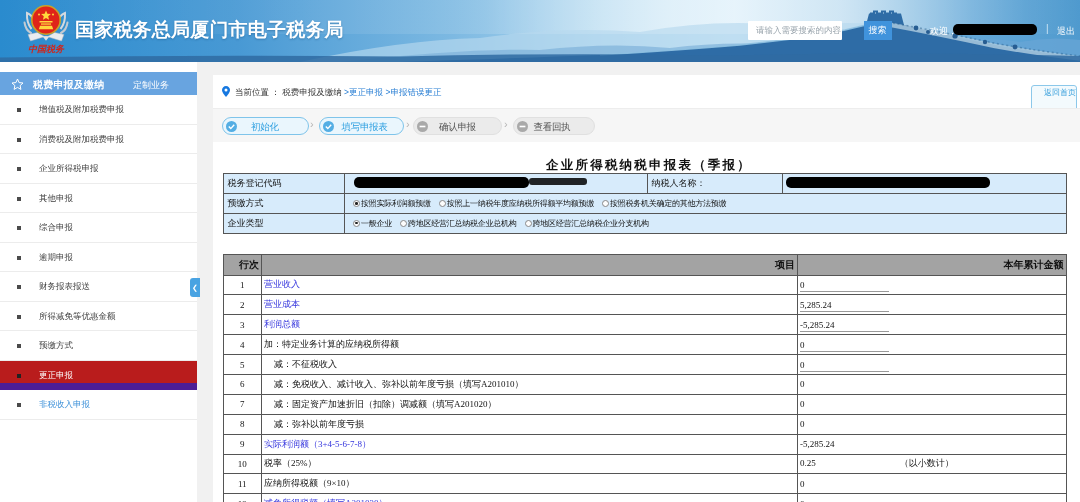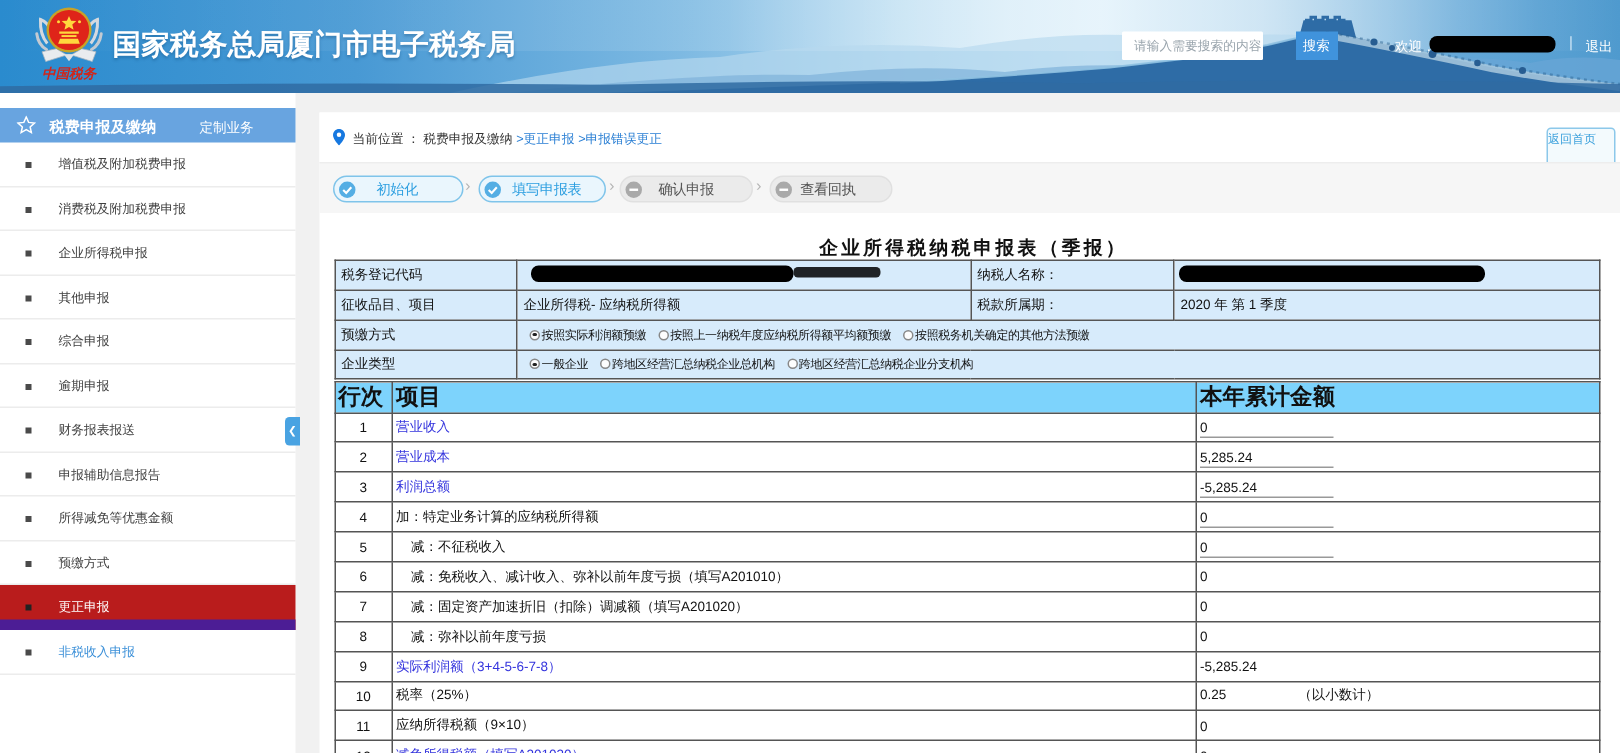--- a/index.html
+++ b/index.html
@@ -24,39 +24,39 @@
 ul.menu li.sel{background:#b91c1c;color:#fff;border-bottom:7px solid #4c1d95}
 ul.menu li.sel::before{background:#222}
 ul.menu li.blue{color:#3a8fd8}
 #tab{position:absolute;left:190px;top:216px;width:10px;height:19px;background:#49a3e2;border-radius:3px 0 0 3px;color:#fff;font-size:7px;line-height:19px;text-align:center}
 
 #panel{position:absolute;left:213px;top:75px;width:867px;height:427px;background:#fff}
 #crumb{position:absolute;left:0;top:0;width:867px;height:33px;background:#fff}
 #pin{position:absolute;left:9px;top:11px}
 #crumb .txt{position:absolute;left:22px;top:11.5px;font-size:8.5px;color:#333}
 #crumb .txt a{color:#2a7fd4;text-decoration:none}
-#back{position:absolute;left:818px;top:10px;width:46px;height:31px;border:1px solid #8cc8ea;border-radius:3px;background:#f3fafd;color:#3aa0dc;font-size:8px;line-height:14px;text-align:left}
+#back{position:absolute;left:818px;top:10px;width:46px;height:31px;border:1px solid #8cc8ea;border-radius:3px;background:#f3fafd;color:#3aa0dc;font-size:8px;line-height:14px;text-align:right}
 #steps{position:absolute;left:0;top:33px;width:867px;height:34px;background:#f6f6f6;border-top:1px solid #ededed}
 .pill{position:absolute;top:8px;height:17.5px;border-radius:9px;font-size:9.5px;line-height:17px}
 .pill .ic{position:absolute;left:3px;top:3px;width:11px;height:11px;border-radius:50%}
 .pill.on{background:#eaf6fd;border:1px solid #7fc4ea;color:#2d9fe0}
 .pill.off{background:#ebebeb;border:1px solid #e0e0e0;color:#555}
 .pill .ic.chk{background:#54aee4}
 .pill .ic.mn{background:#a9a9a9}
 .pill .ic svg{position:absolute;left:0;top:0}
 .pill .lbl{position:absolute;left:22px;top:0;white-space:nowrap;letter-spacing:-.3px}
 .chev{position:absolute;top:9px;color:#b5b5b5;font-size:11px;font-family:"Liberation Sans",sans-serif}
 
 #ttl{position:absolute;left:226px;top:82px;width:420px;text-align:center;font-size:12.5px;font-weight:bold;color:#111;letter-spacing:2.2px;font-family:"Liberation Serif",serif}
-table{border-collapse:collapse;table-layout:fixed;font-family:Liberation Sans, sans-serif}
+table{border-collapse:collapse;table-layout:fixed;font-family:Liberation Serif, serif}
 #info{position:absolute;left:9.5px;top:98px;width:844px}
 #info td{border:1px solid #555;background:#d7ebfb;font-size:9px;color:#111;padding:0 4px;height:19.85px;overflow:hidden}
 #data{position:absolute;left:9.5px;top:178.5px;width:844px}
 #data td{border:1px solid #555;background:#fff;font-size:9px;color:#111;padding:0 2px;height:19.9px;overflow:hidden;white-space:nowrap}
-#data tr.hd td{background:#7dd3fc;font-weight:bold;text-align:left;height:21px;font-size:15px}
+#data tr.hd td{background:#a3a3a3;font-weight:bold;text-align:right;height:21px;font-size:10px}
 #data td.c{text-align:center}
 a.lk{color:#3333dd;text-decoration:none}
 .rd{display:inline-block;width:7px;height:7px;border-radius:50%;background:#fdfdfd;border:1px solid #888;vertical-align:-1px;margin-right:1px;position:relative}
 .rd.on::after{content:"";position:absolute;left:1.2px;top:1.2px;width:2.6px;height:2.6px;border-radius:50%;background:#222}
 .rl{margin-right:8px;font-size:8px;letter-spacing:-.25px}
 .uv{display:inline-block;width:89px;border-bottom:1px solid #999;height:14px;line-height:14px}
 .bar{position:absolute;background:#000;border-radius:5px}
 </style></head>
 <body>
 <div id="hdr">
@@ -133,21 +133,20 @@
       <span class="t2">定制业务</span>
     </div>
 <ul class="menu">
 <li>增值税及附加税费申报</li>
 <li>消费税及附加税费申报</li>
 <li>企业所得税申报</li>
 <li>其他申报</li>
 <li>综合申报</li>
 <li>逾期申报</li>
 <li>财务报表报送</li>
-<li>申报辅助信息报告</li>
 <li>所得减免等优惠金额</li>
 <li>预缴方式</li>
 <li class="sel">更正申报</li>
 <li class="blue">非税收入申报</li>
 </ul>
 <div id="tab">❮</div>
 </div>
 
 <div id="panel">
 <div id="crumb">
@@ -204,26 +203,20 @@
         <col>
       </colgroup>
 <tbody>
         <tr>
           <td>税务登记代码</td>
           <td></td>
           <td>纳税人名称：</td>
           <td></td>
         </tr>
 <tr>
-          <td>征收品目、项目</td>
-          <td>企业所得税- 应纳税所得额</td>
-          <td>税款所属期：</td>
-          <td>2020 年 第 1 季度</td>
-        </tr>
-<tr>
           <td>预缴方式</td>
           <td colspan="3" style="padding-left:8px"><span class="rd on"></span><span class="rl">按照实际利润额预缴</span><span class="rd"></span><span class="rl">按照上一纳税年度应纳税所得额平均额预缴</span><span class="rd"></span><span class="rl">按照税务机关确定的其他方法预缴</span></td>
         </tr>
 <tr>
           <td>企业类型</td>
           <td colspan="3" style="padding-left:8px"><span class="rd on"></span><span class="rl">一般企业</span><span class="rd"></span><span class="rl">跨地区经营汇总纳税企业总机构</span><span class="rd"></span><span class="rl">跨地区经营汇总纳税企业分支机构</span></td>
         </tr>
 </tbody>
     </table>
 <div class="bar" style="left:141px;top:101.5px;width:175px;height:11px"></div>
@@ -282,21 +275,21 @@
           <td>0</td>
         </tr>
 <tr>
           <td class="c">9</td>
           <td><a class="lk">实际利润额（3+4-5-6-7-8）</a></td>
           <td>-5,285.24</td>
         </tr>
 <tr>
           <td class="c">10</td>
           <td>税率（25%）</td>
-          <td>0.25<span style="margin-left:48px">（以小数计）</span></td>
+          <td>0.25<span style="margin-left:84px">（以小数计）</span></td>
         </tr>
 <tr>
           <td class="c">11</td>
           <td>应纳所得税额（9×10）</td>
           <td>0</td>
         </tr>
 <tr>
           <td class="c">12</td>
           <td><a class="lk">减免所得税额（填写A201030）</a></td>
           <td>0</td>

